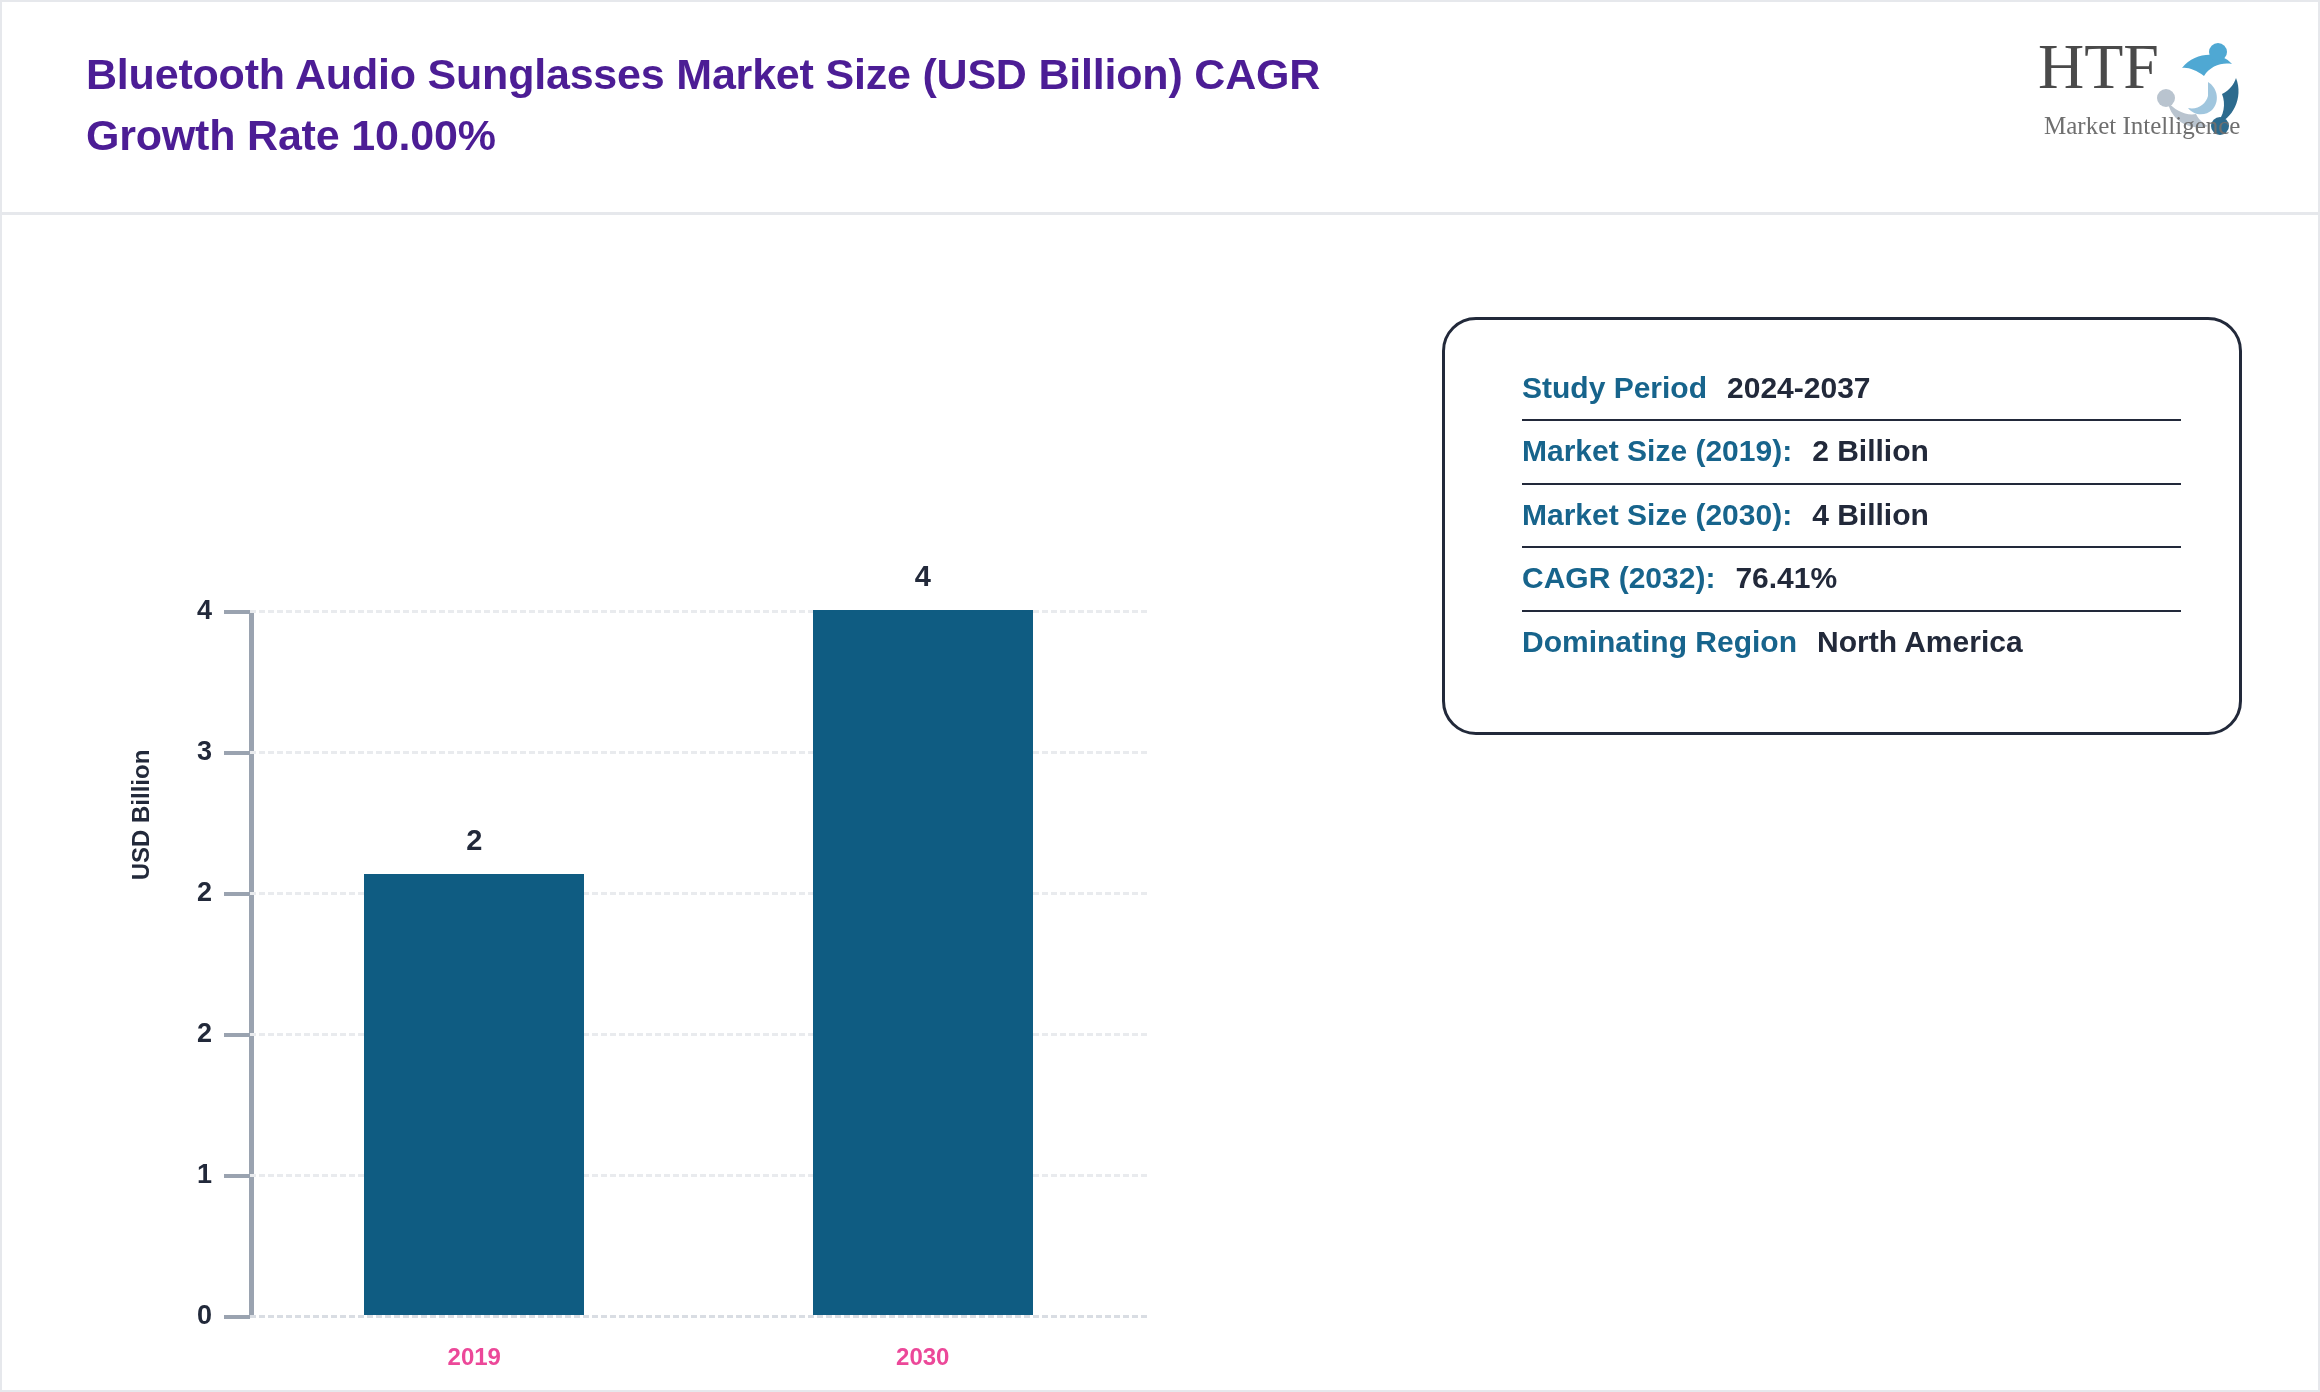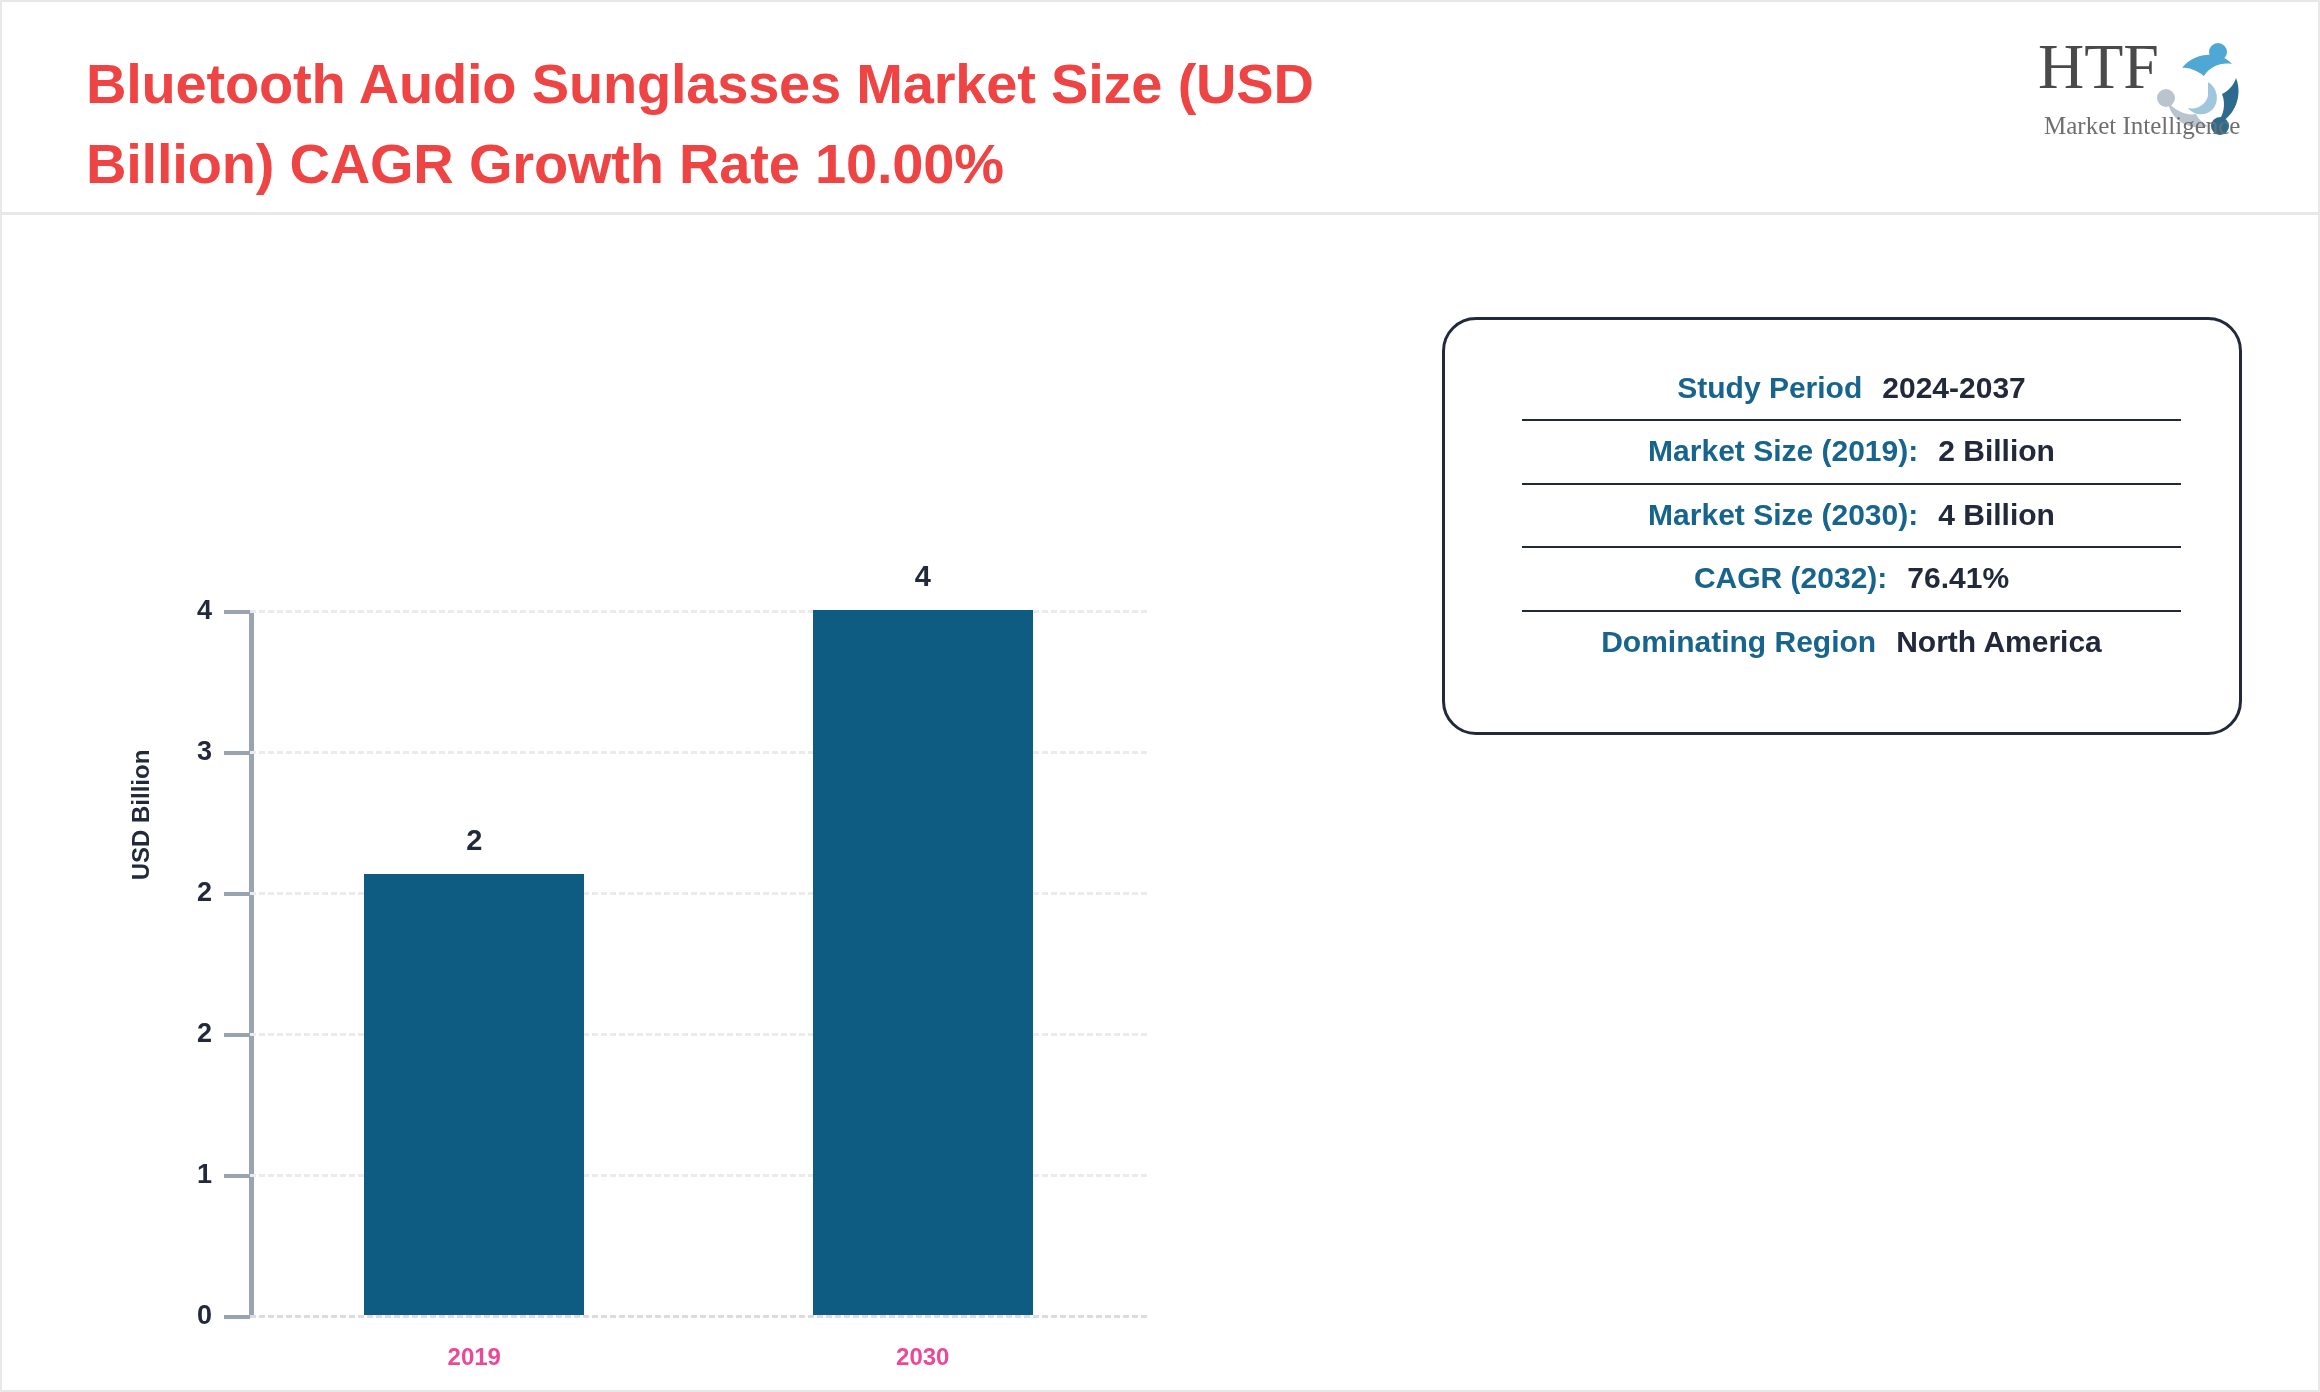--- a/index.html
+++ b/index.html
@@ -28,24 +28,24 @@
     height: 213px;
     border-bottom: 3px solid #e6e8ec;
     box-sizing: border-box;
   }
 
   #page-title {
     position: absolute;
     left: 84px;
     top: 42px;
     width: 1330px;
-    font-size: 56px;
+    font-size: 43px;
     line-height: 1.43;
     font-weight: bold;
-    color: #ef4444;
+    color: #4c1d95;
     letter-spacing: -0.2px;
   }
 
   
   #logo {
     position: absolute;
     right: 72px;
     top: 24px;
     width: 210px;
     height: 118px;
@@ -167,21 +167,21 @@
   #info-table {
     position: absolute;
     left: 58px;
     right: 58px;
     top: 38px;
   }
 
   .info-row {
     display: flex;
     align-items: flex-start;
-    justify-content: center;
+    justify-content: flex-start;
     padding: 11px 0 12px 0;
     border-bottom: 2px solid #22293a;
     gap: 20px;
     margin-left: 19px;
   }
   .info-row:last-child {
     border-bottom: none;
   }
 
   .info-label {

